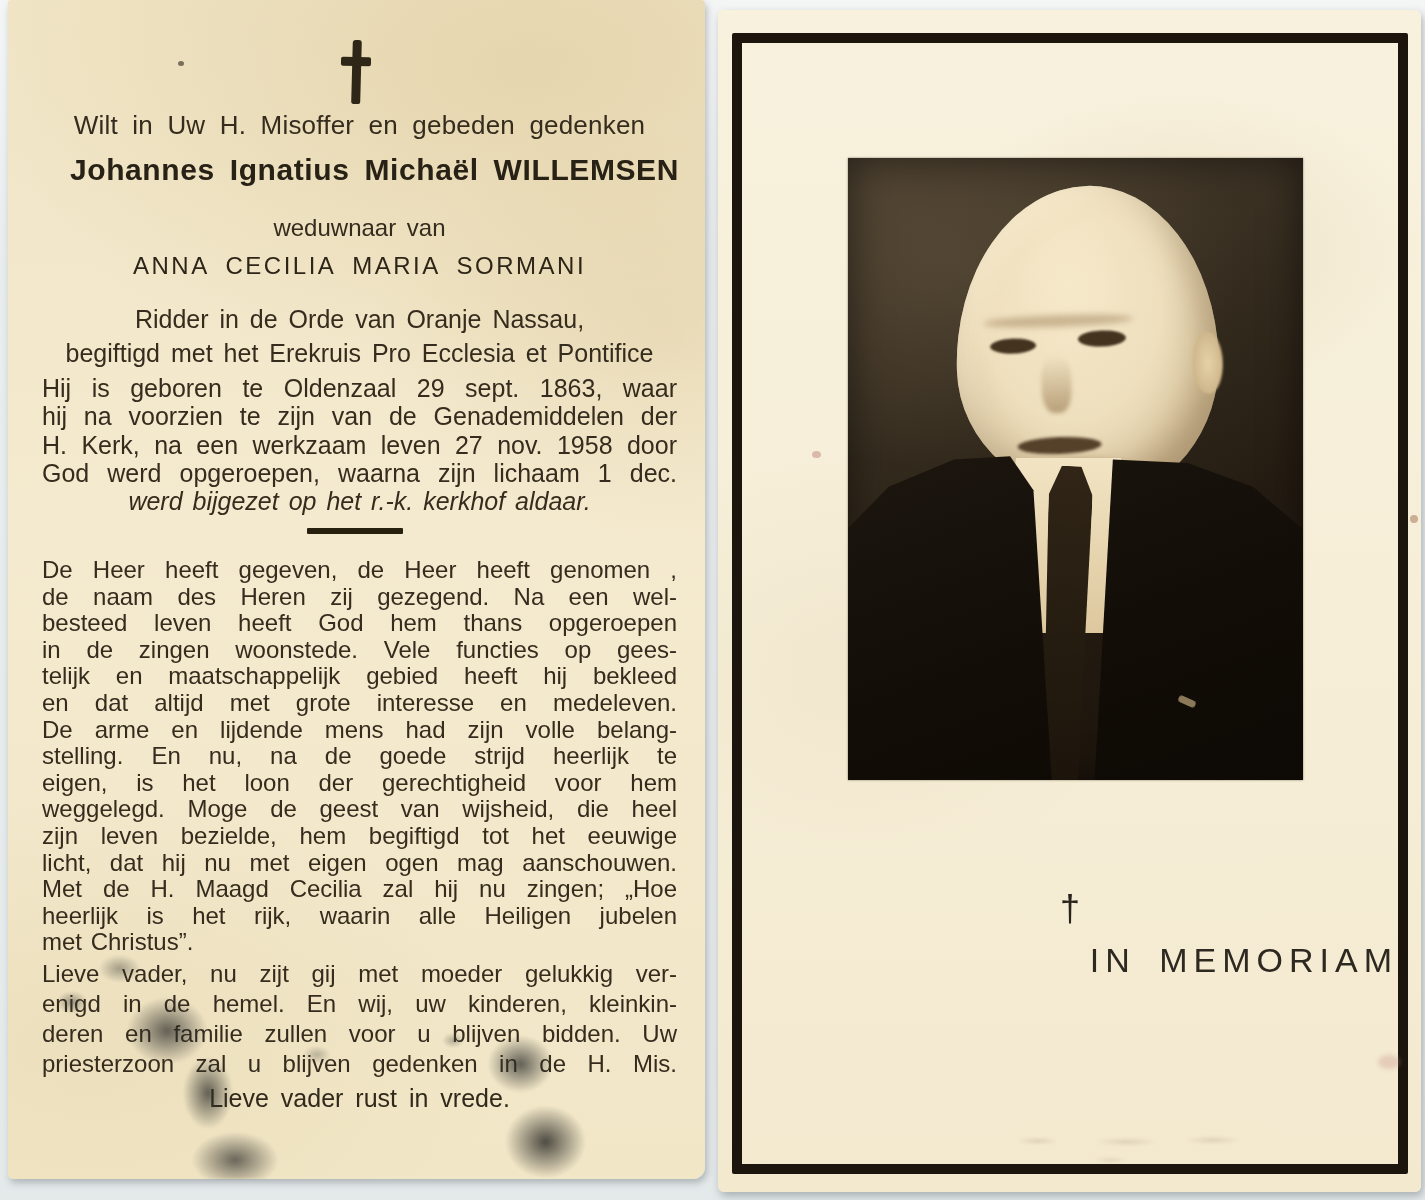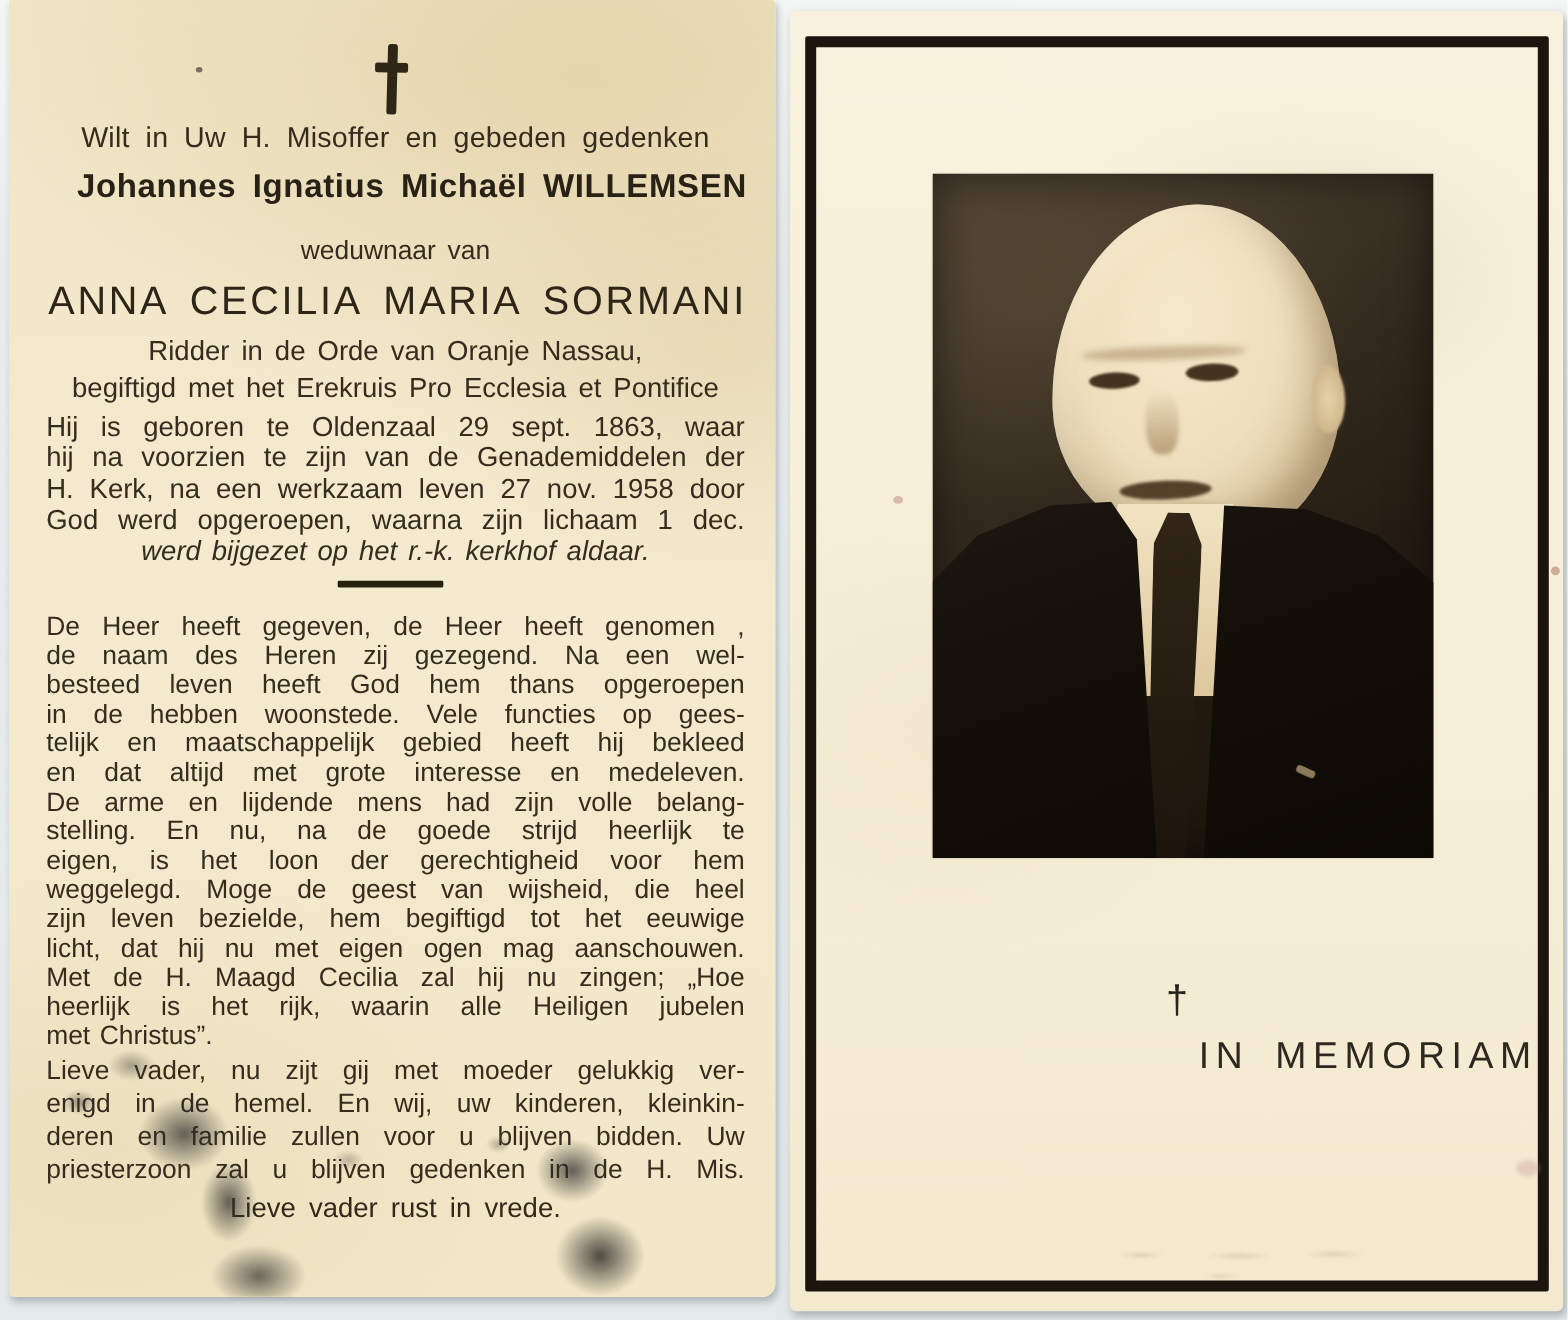--- a/index.html
+++ b/index.html
@@ -32,21 +32,21 @@
   }
   .lblock{position:absolute; left:32px; right:26px; text-align:center;}
   .cross-l{position:absolute; left:0; right:0; top:40px; height:70px;}
   .cross-l .vbar{position:absolute; left:50%; top:0; width:9px; height:64px; margin-left:-5px;
     background:#2e2616; border-radius:3px 3px 2px 2px; transform:rotate(1.5deg);}
   .cross-l .hbar{position:absolute; left:50%; top:17px; width:30px; height:9px; margin-left:-16px;
     background:#2e2616; border-radius:2px; transform:rotate(1deg);}
   .intro{top:110px; font-size:26px; word-spacing:7px; letter-spacing:.2px;}
   .dname{top:153px; font-size:30px; font-weight:700; letter-spacing:.6px; word-spacing:6px; color:#282115;text-align:right;}
   .wed{top:214px; font-size:24px; word-spacing:4px;}
-  .spouse{top:252px; font-size:36px; letter-spacing:2.5px; word-spacing:8px; color:#2d2517;text-align:right;}
+  .spouse{top:252px; font-size:24px; letter-spacing:2.5px; word-spacing:8px; color:#2d2517;}
   .honors{top:302px; font-size:25px; line-height:34px; word-spacing:4px;}
   .para{position:absolute; left:34px; right:28px;}
   .life{top:374px; font-size:25px; line-height:28.3px; word-spacing:3px;}
   .memorial{top:557px; font-size:24px; line-height:26.6px; word-spacing:2px;}
   .family{top:959px; font-size:24px; line-height:30px; word-spacing:2px;}
   .jline{text-align:justify; text-align-last:justify;}
   .cline{text-align:center;font-style:italic;}
   .lline{text-align:left;}
   .rule{position:absolute; top:528px; left:50%; width:96px; height:6px; margin-left:-50px;
     background:#27200f; border-radius:1px;}
@@ -163,21 +163,21 @@
       <div class="jline">God werd opgeroepen, waarna zijn lichaam 1 dec.</div>
       <div class="cline">werd bijgezet op het r.-k. kerkhof aldaar.</div>
     </div>
 
     <div class="rule"></div>
 
     <div class="para memorial">
       <div class="jline">De Heer heeft gegeven, de Heer heeft genomen ,</div>
       <div class="jline">de naam des Heren zij gezegend. Na een wel-</div>
       <div class="jline">besteed leven heeft God hem thans opgeroepen</div>
-      <div class="jline">in de hebben woonstede. Vele functies op gees-</div>
+      <div class="jline">in de zingen woonstede. Vele functies op gees-</div>
       <div class="jline">telijk en maatschappelijk gebied heeft hij bekleed</div>
       <div class="jline">en dat altijd met grote interesse en medeleven.</div>
       <div class="jline">De arme en lijdende mens had zijn volle belang-</div>
       <div class="jline">stelling. En nu, na de goede strijd heerlijk te</div>
       <div class="jline">eigen, is het loon der gerechtigheid voor hem</div>
       <div class="jline">weggelegd. Moge de geest van wijsheid, die heel</div>
       <div class="jline">zijn leven bezielde, hem begiftigd tot het eeuwige</div>
       <div class="jline">licht, dat hij nu met eigen ogen mag aanschouwen.</div>
       <div class="jline">Met de H. Maagd Cecilia zal hij nu zingen; „Hoe</div>
       <div class="jline">heerlijk is het rijk, waarin alle Heiligen jubelen</div>

